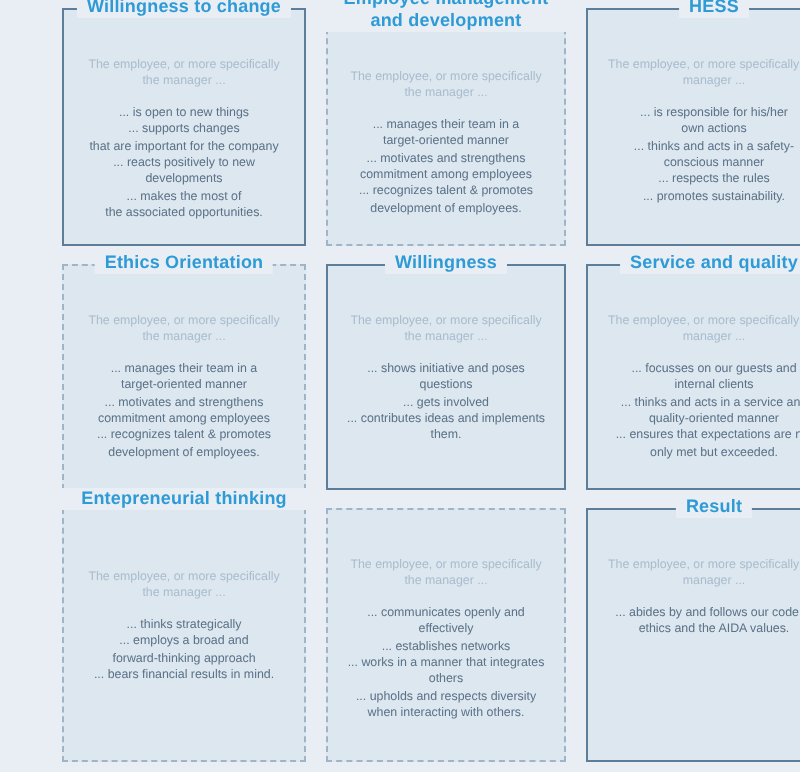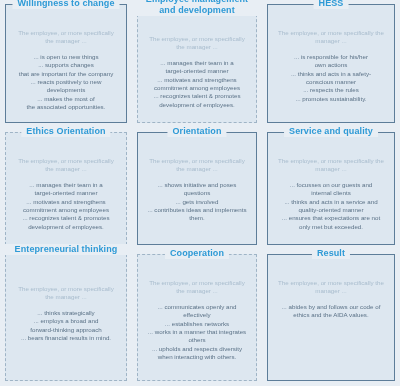--- a/index.html
+++ b/index.html
@@ -13,20 +13,21 @@
     font-family: "Liberation Sans", sans-serif;
     overflow: hidden;
   }
   .grid {
     width: 396px;
     height: 386px;
     display: grid;
     grid-template-columns: 132px 130px 138px;
     grid-template-rows: 128px 122px 136px;
     box-sizing: border-box;
+    padding-left: 26px;
   }
   .cell {
     position: relative;
     box-sizing: border-box;
     padding: 4px 5px 5px 5px;
   }
   .card {
     position: relative;
     width: 100%;
     height: 100%;
@@ -155,21 +156,21 @@
             <span>... motivates and strengthens</span>
             <span>commitment among employees</span>
             <span>... recognizes talent &amp; promotes</span>
             <span>development of employees.</span>
           </p>
         </div>
       </div>
     </div>
     <div class="cell">
       <div class="card solid">
-        <div class="card-title">Orientation</div>
+        <div class="card-title">Willingness</div>
         <div class="card-body">
           <p class="intro">The employee, or more specifically the manager ...</p>
           <p class="bullets">
             <span>... shows initiative and poses questions</span>
             <span>... gets involved</span>
             <span>... contributes ideas and implements</span>
             <span>them.</span>
           </p>
         </div>
       </div>
@@ -199,21 +200,20 @@
             <span>... thinks strategically</span>
             <span>... employs a broad and</span>
             <span>forward-thinking approach</span>
             <span>... bears financial results in mind.</span>
           </p>
         </div>
       </div>
     </div>
     <div class="cell">
       <div class="card dashed">
-        <div class="card-title">Cooperation</div>
         <div class="card-body">
           <p class="intro">The employee, or more specifically the manager ...</p>
           <p class="bullets">
             <span>... communicates openly and</span>
             <span>effectively</span>
             <span>... establishes networks</span>
             <span>... works in a manner that integrates</span>
             <span>others</span>
             <span>... upholds and respects diversity</span>
             <span>when interacting with others.</span>

